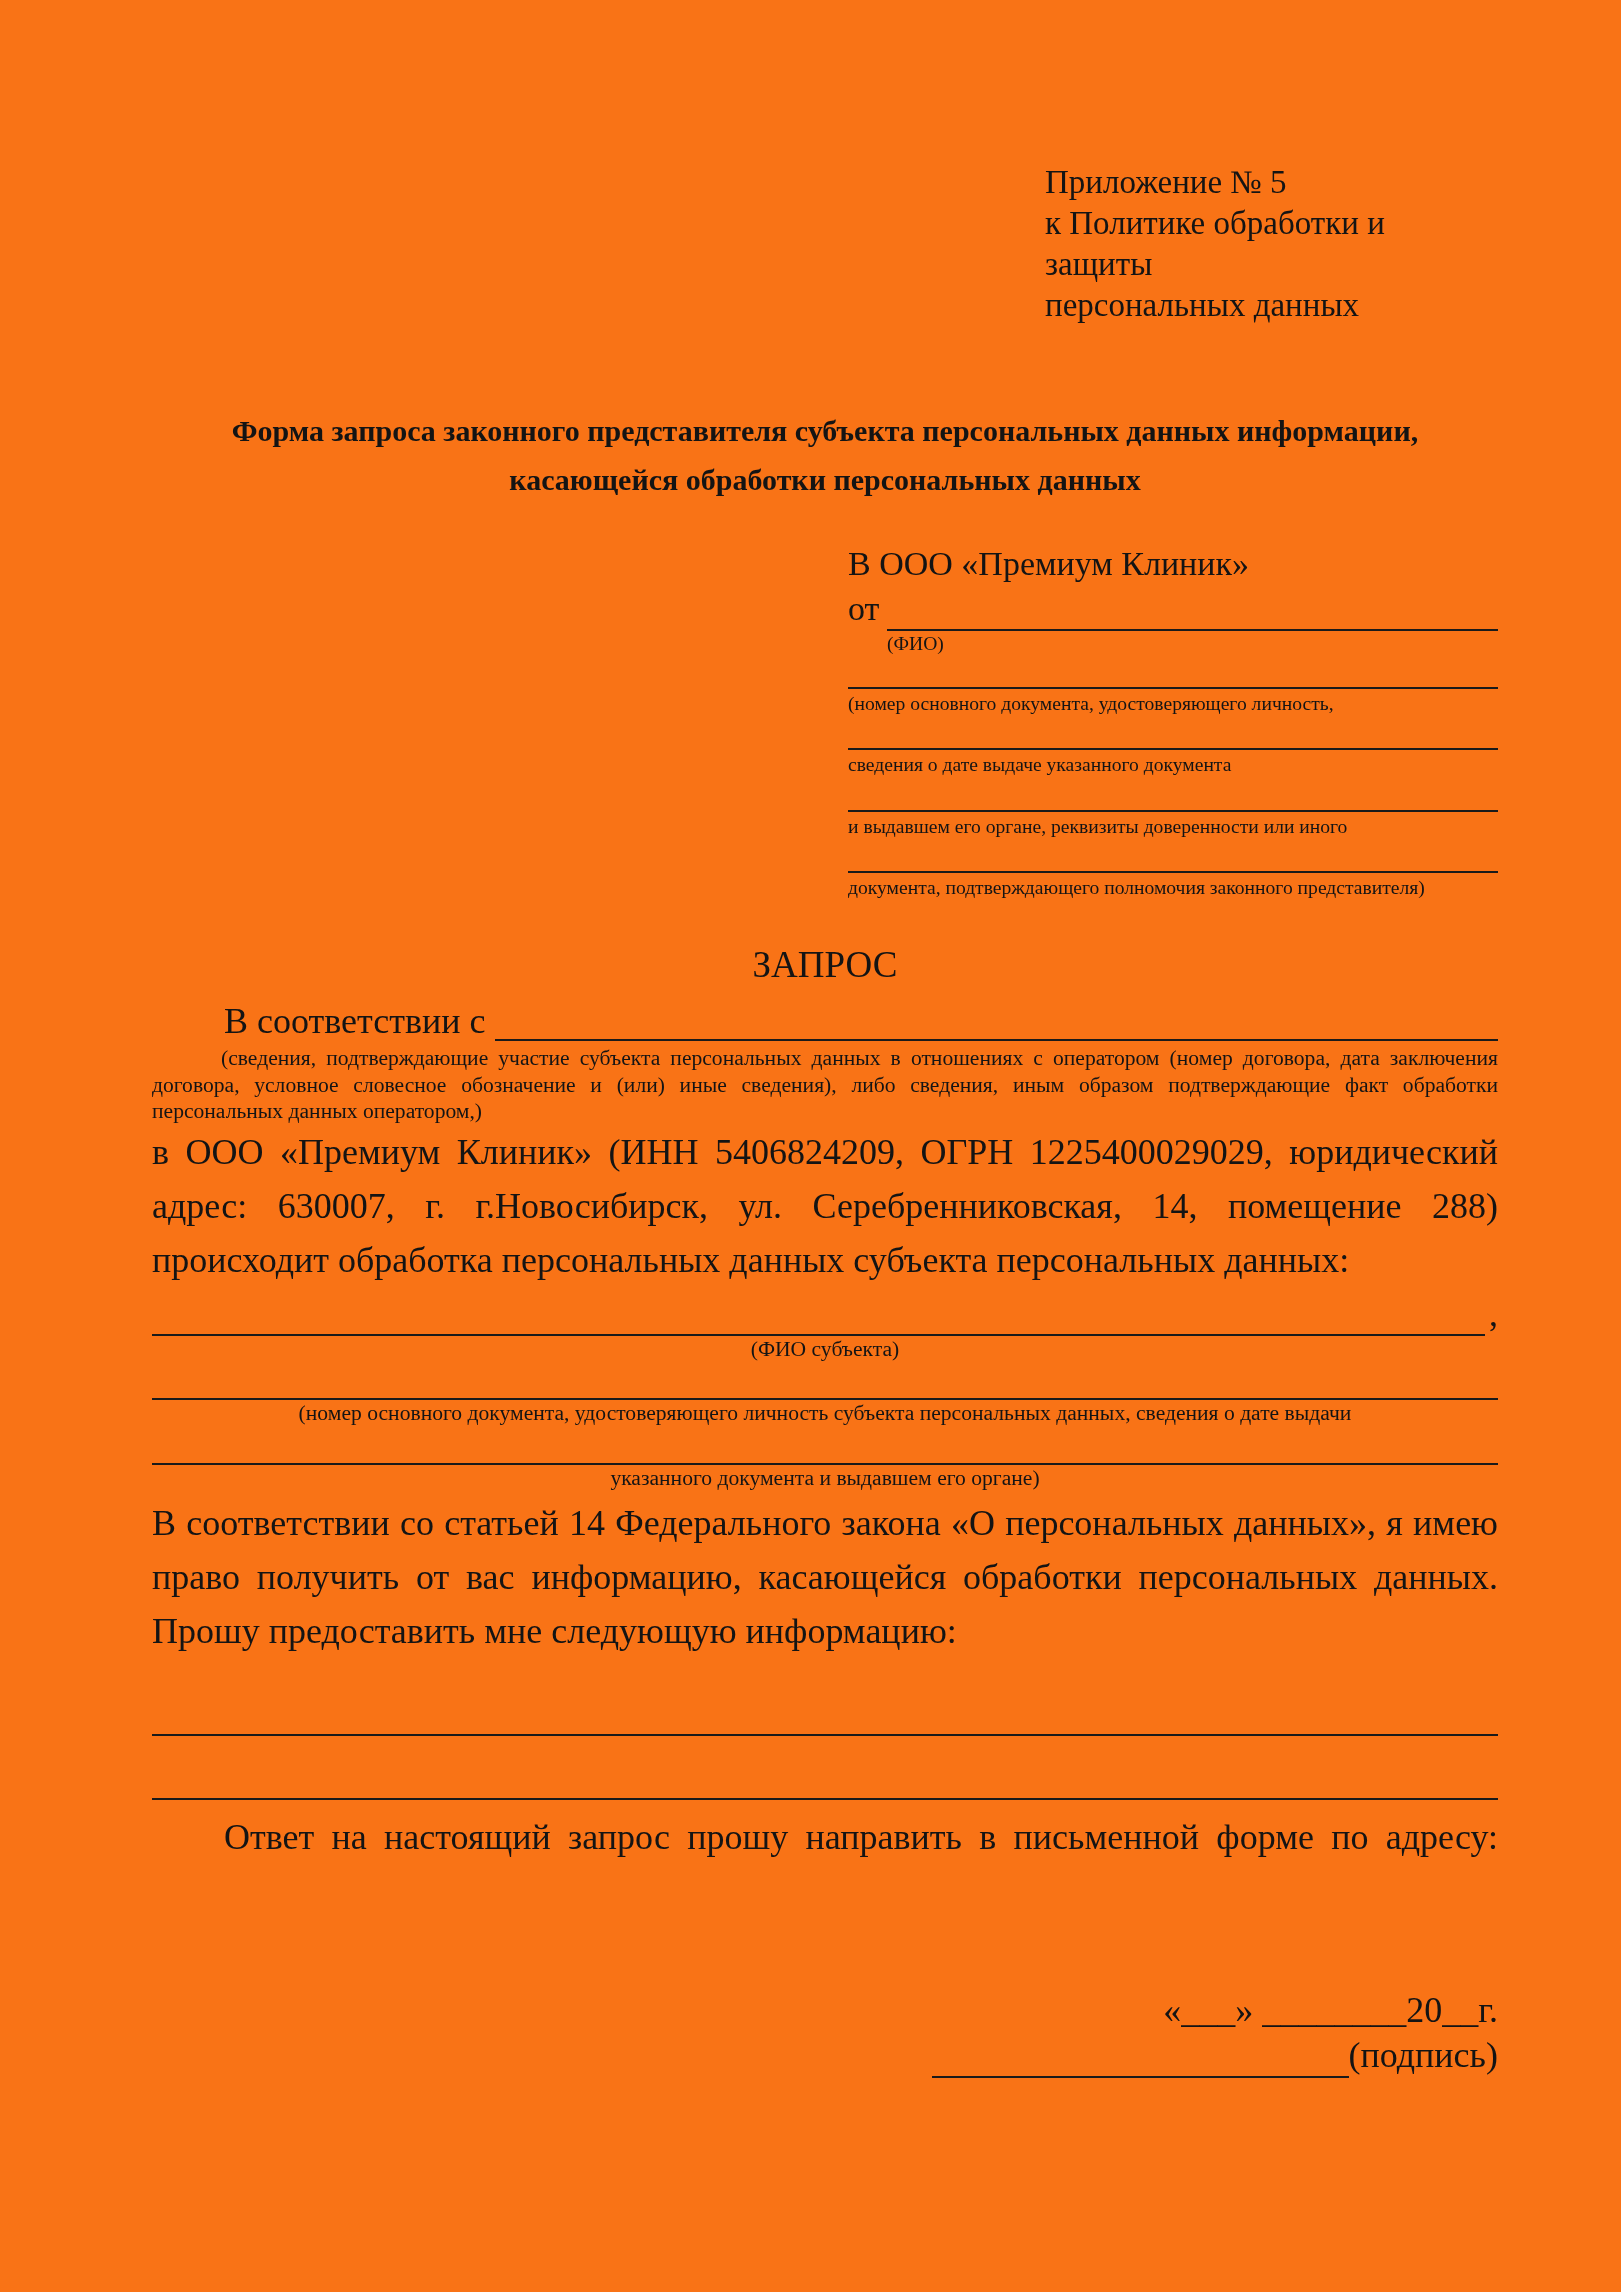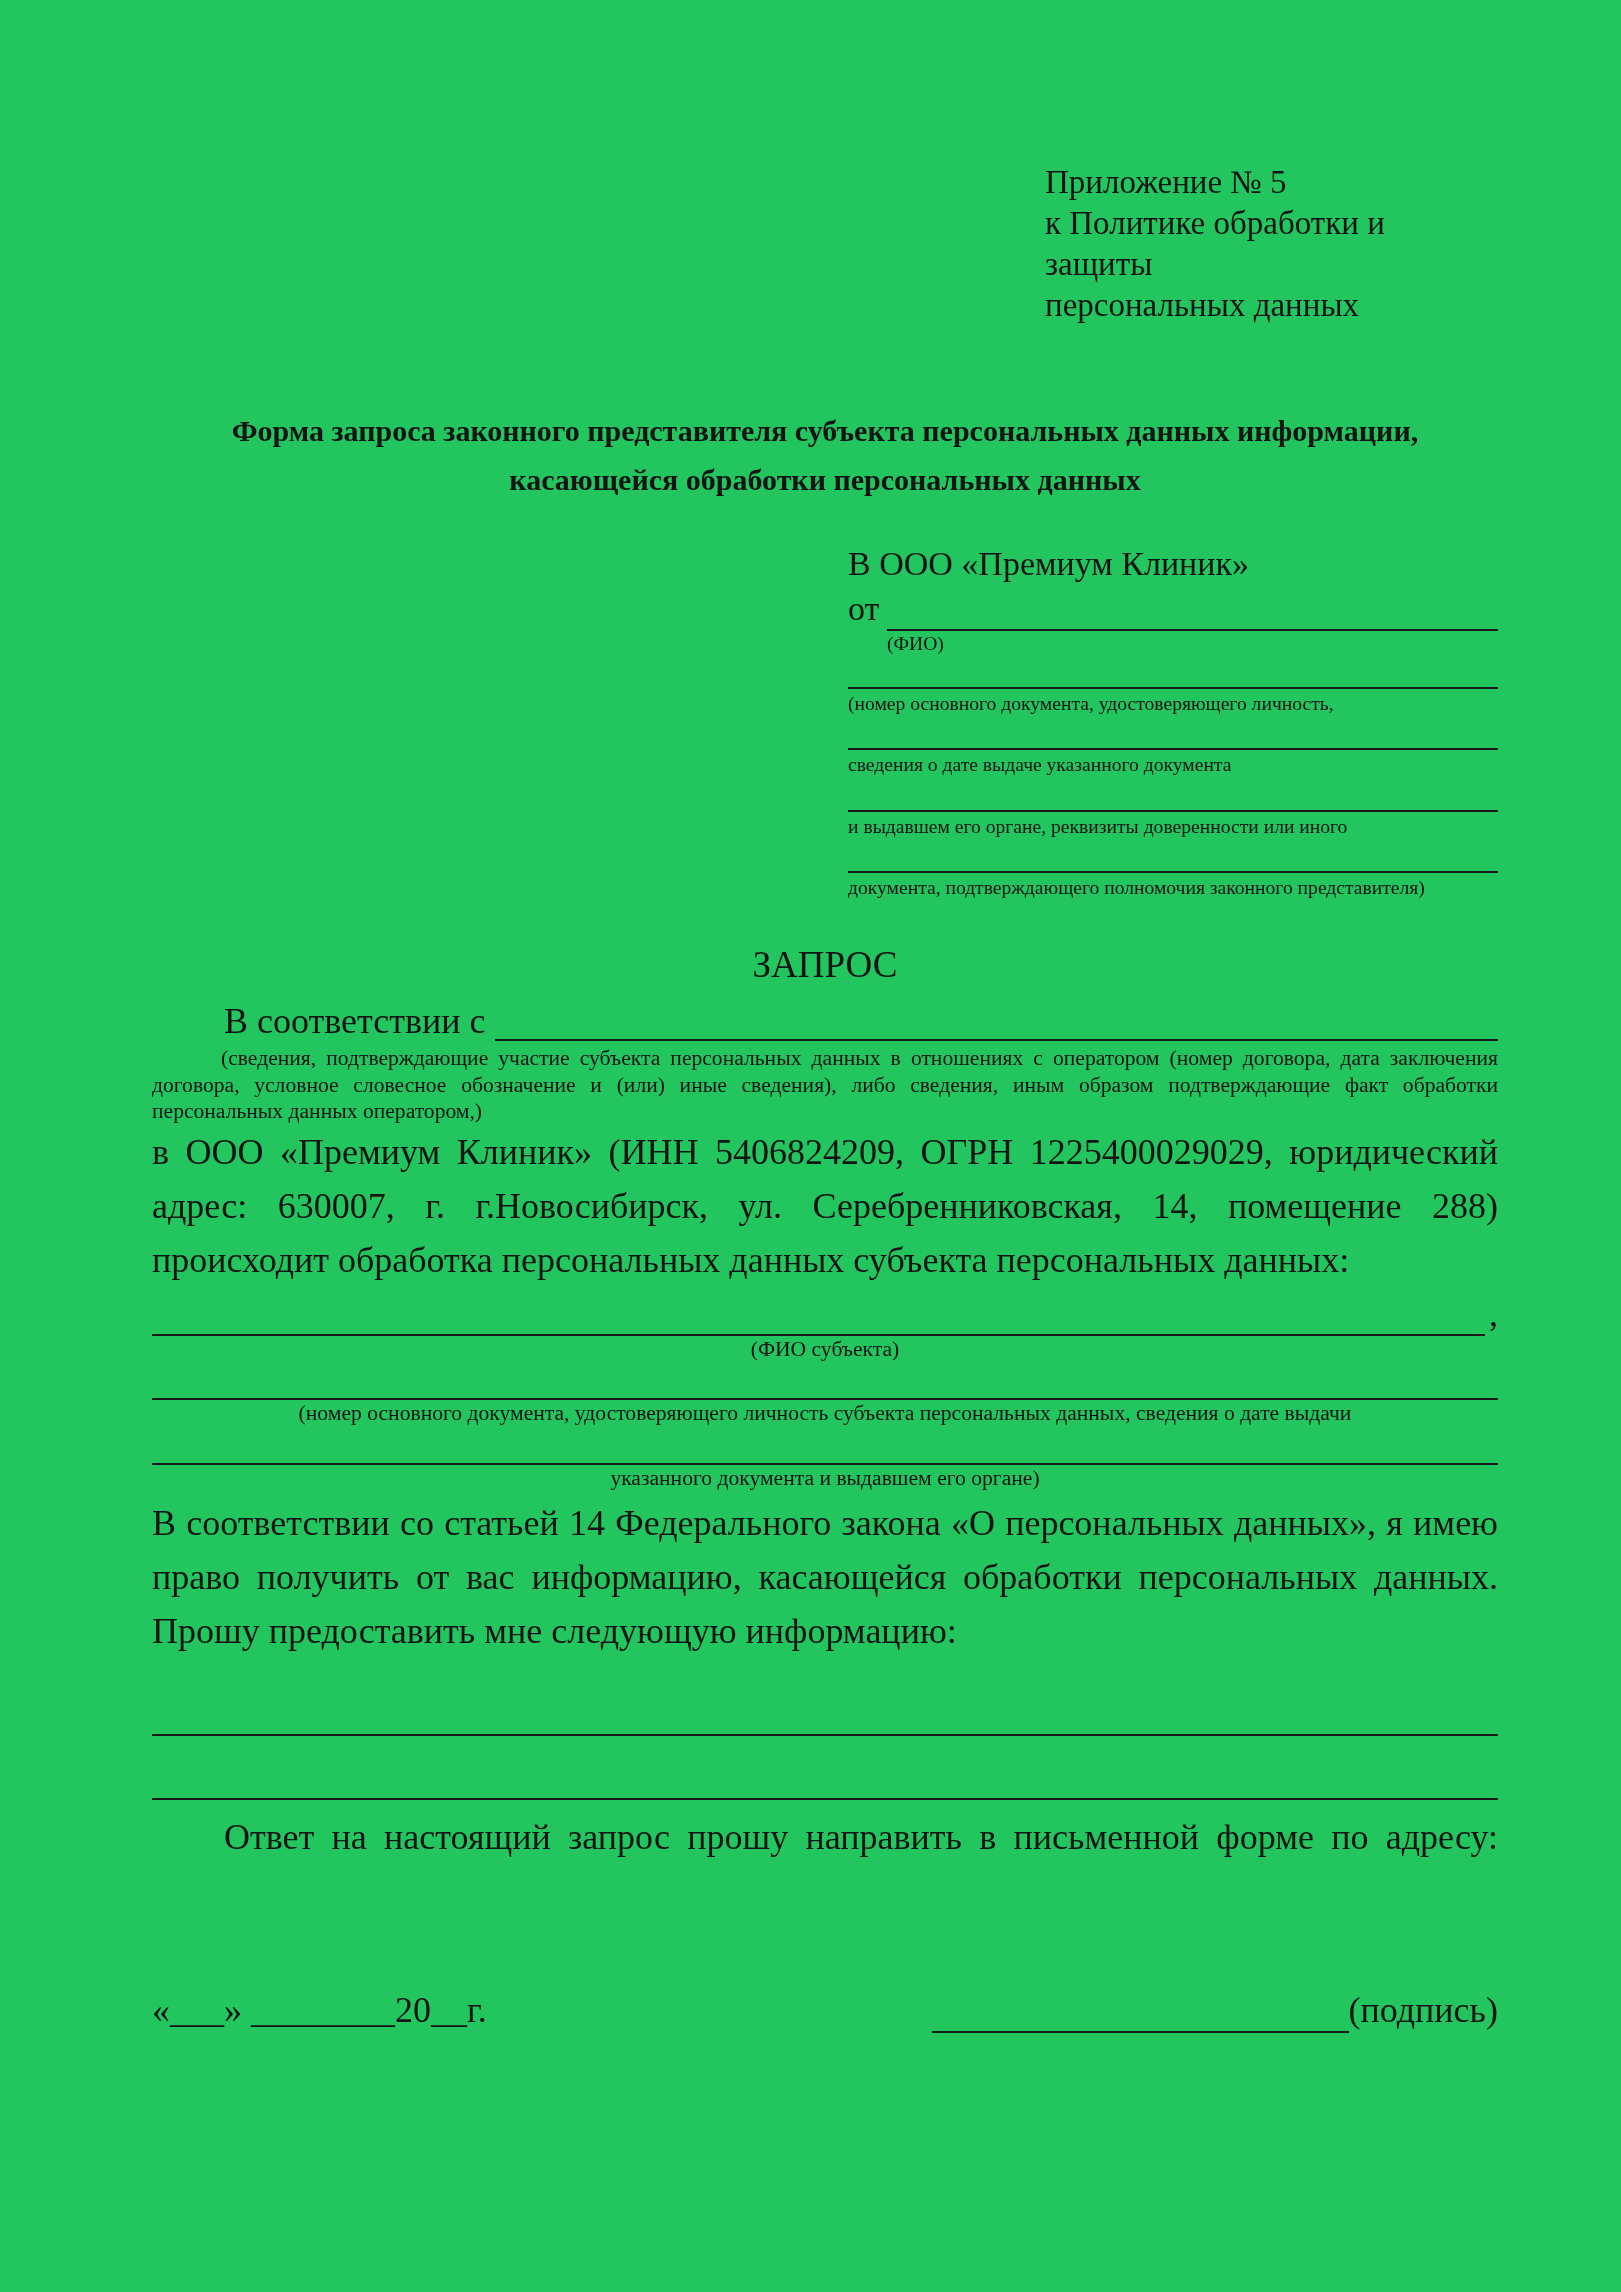--- a/index.html
+++ b/index.html
@@ -1,19 +1,19 @@
 <!DOCTYPE html>
 <html><head>
 <meta charset="utf-8">
 <style>
   html,body{margin:0;padding:0;background:#ffffff;}
   .page{
     position:relative;
     width:1621px;height:2293px;
-    background:#22c55e;
+    background:#f97316;
     color:#141414;
     font-family:"Liberation Serif","DejaVu Serif",serif;
     overflow:hidden;
     box-sizing:border-box;
     padding:162px 123px 0 152px;
     font-size:36px;
   }
   .appendix{
     width:453px;
     margin-left:auto;
@@ -82,20 +82,21 @@
   }
   .reply-line2{display:flex;align-items:flex-end;line-height:47px;}
   .reply-line2 .fill{flex:1 1 auto;height:39px;}
   .reply-line2 .suffix{flex:0 0 auto;white-space:nowrap;}
   .sign-row{
     margin-top:125px;
     display:flex;
     justify-content:space-between;
     align-items:flex-end;
     line-height:45px;
+    flex-direction:column;
   }
   .sign-right{display:flex;align-items:flex-end;}
   .sign-right .fill{width:417px;height:39px;}
   .sign-right .suffix{white-space:nowrap;}
 </style>
 </head>
 <body>
 
 <div class="page">
 

